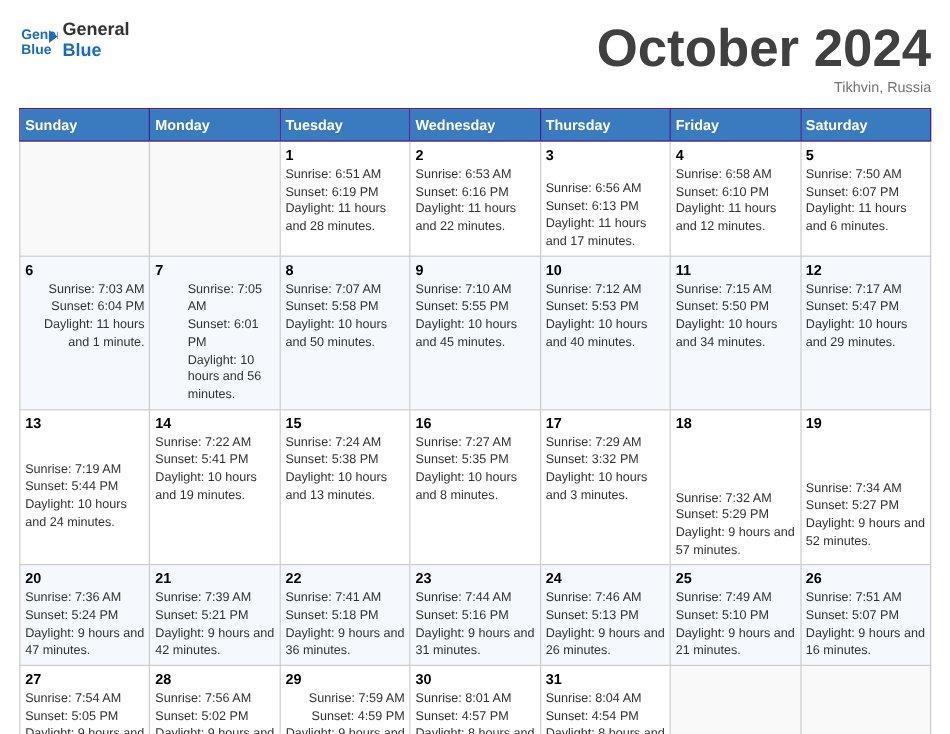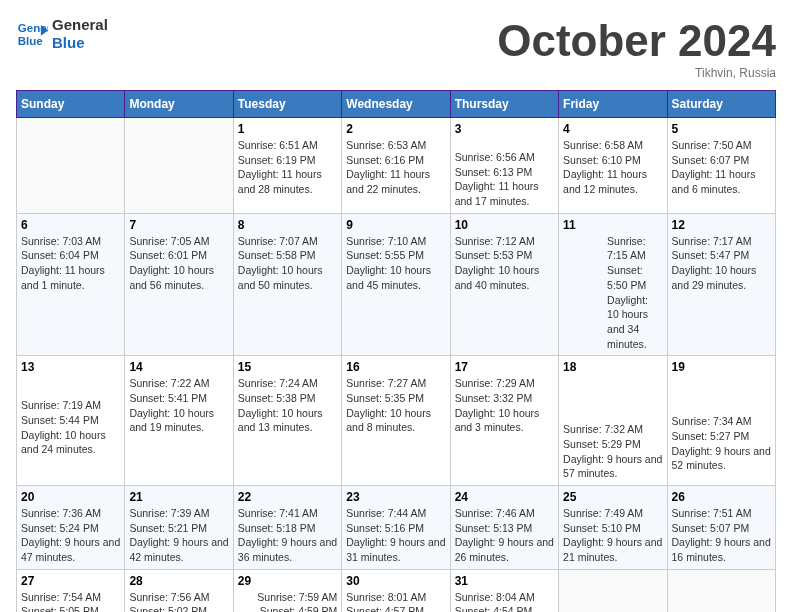--- a/index.html
+++ b/index.html
@@ -142,27 +142,27 @@
         <td>
           <div class="day-number">5</div>
           <div class="day-info" style="white-space: pre-line;">Sunrise: 7:50 AM
 Sunset: 6:07 PM
 Daylight: 11 hours and 6 minutes.</div>
         </td>
       </tr>
       <tr class="row-alt">
         <td>
           <div class="day-number">6</div>
-          <div class="day-info" style="white-space: pre-line;">Sunrise: 7:03 AM
+          <div class="day-info" style="white-space: pre-line; text-align: right;">Sunrise: 7:03 AM
 Sunset: 6:04 PM
 Daylight: 11 hours and 1 minute.</div>
         </td>
         <td>
           <div class="day-number">7</div>
-          <div class="day-info" style="white-space: pre-line;">Sunrise: 7:05 AM
+          <div class="day-info" style="white-space: pre-line; margin-left: 27px;">Sunrise: 7:05 AM
 Sunset: 6:01 PM
 Daylight: 10 hours and 56 minutes.</div>
         </td>
         <td>
           <div class="day-number">8</div>
           <div class="day-info" style="white-space: pre-line;">Sunrise: 7:07 AM
 Sunset: 5:58 PM
 Daylight: 10 hours and 50 minutes.</div>
         </td>
         <td>
@@ -172,21 +172,21 @@
 Daylight: 10 hours and 45 minutes.</div>
         </td>
         <td>
           <div class="day-number">10</div>
           <div class="day-info" style="white-space: pre-line;">Sunrise: 7:12 AM
 Sunset: 5:53 PM
 Daylight: 10 hours and 40 minutes.</div>
         </td>
         <td>
           <div class="day-number">11</div>
-          <div class="day-info" style="white-space: pre-line; margin-left: 44px;">Sunrise: 7:15 AM
+          <div class="day-info" style="white-space: pre-line;">Sunrise: 7:15 AM
 Sunset: 5:50 PM
 Daylight: 10 hours and 34 minutes.</div>
         </td>
         <td>
           <div class="day-number">12</div>
           <div class="day-info" style="white-space: pre-line;">Sunrise: 7:17 AM
 Sunset: 5:47 PM
 Daylight: 10 hours and 29 minutes.</div>
         </td>
       </tr>

